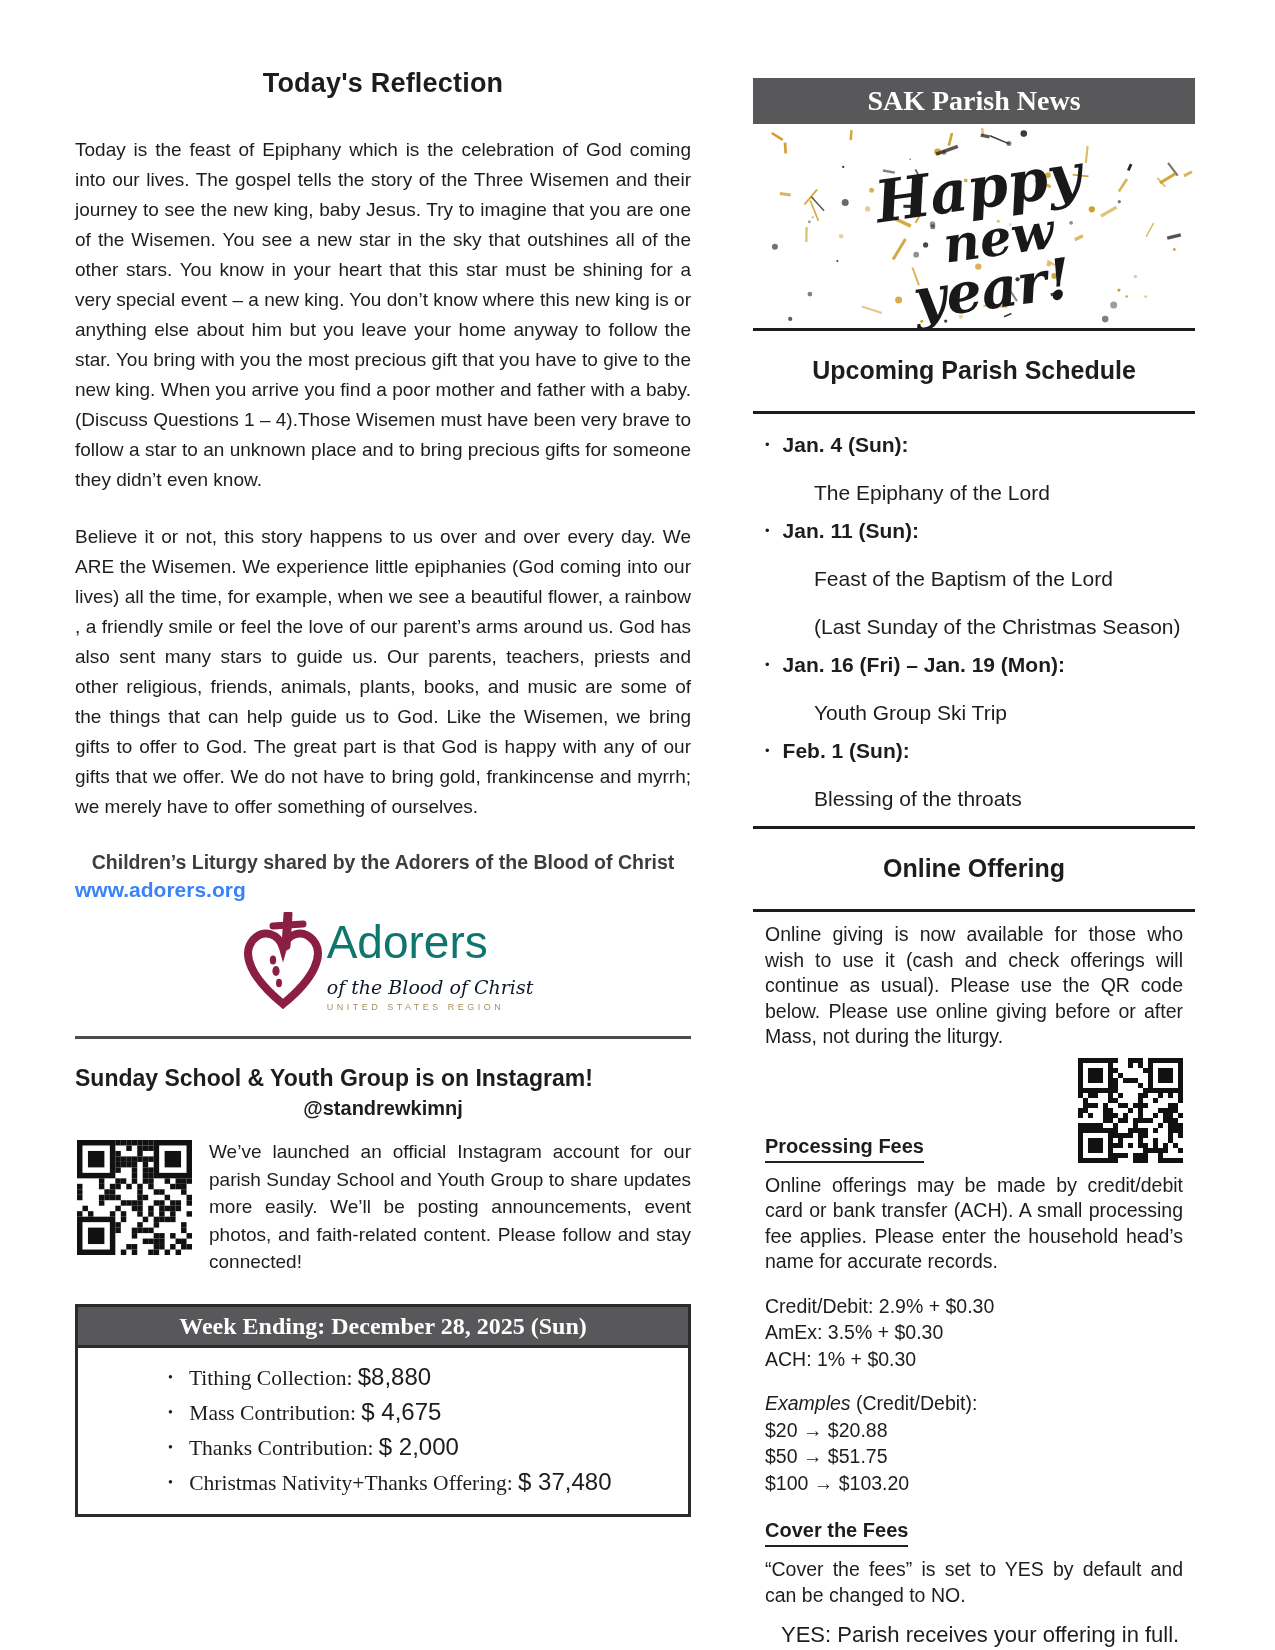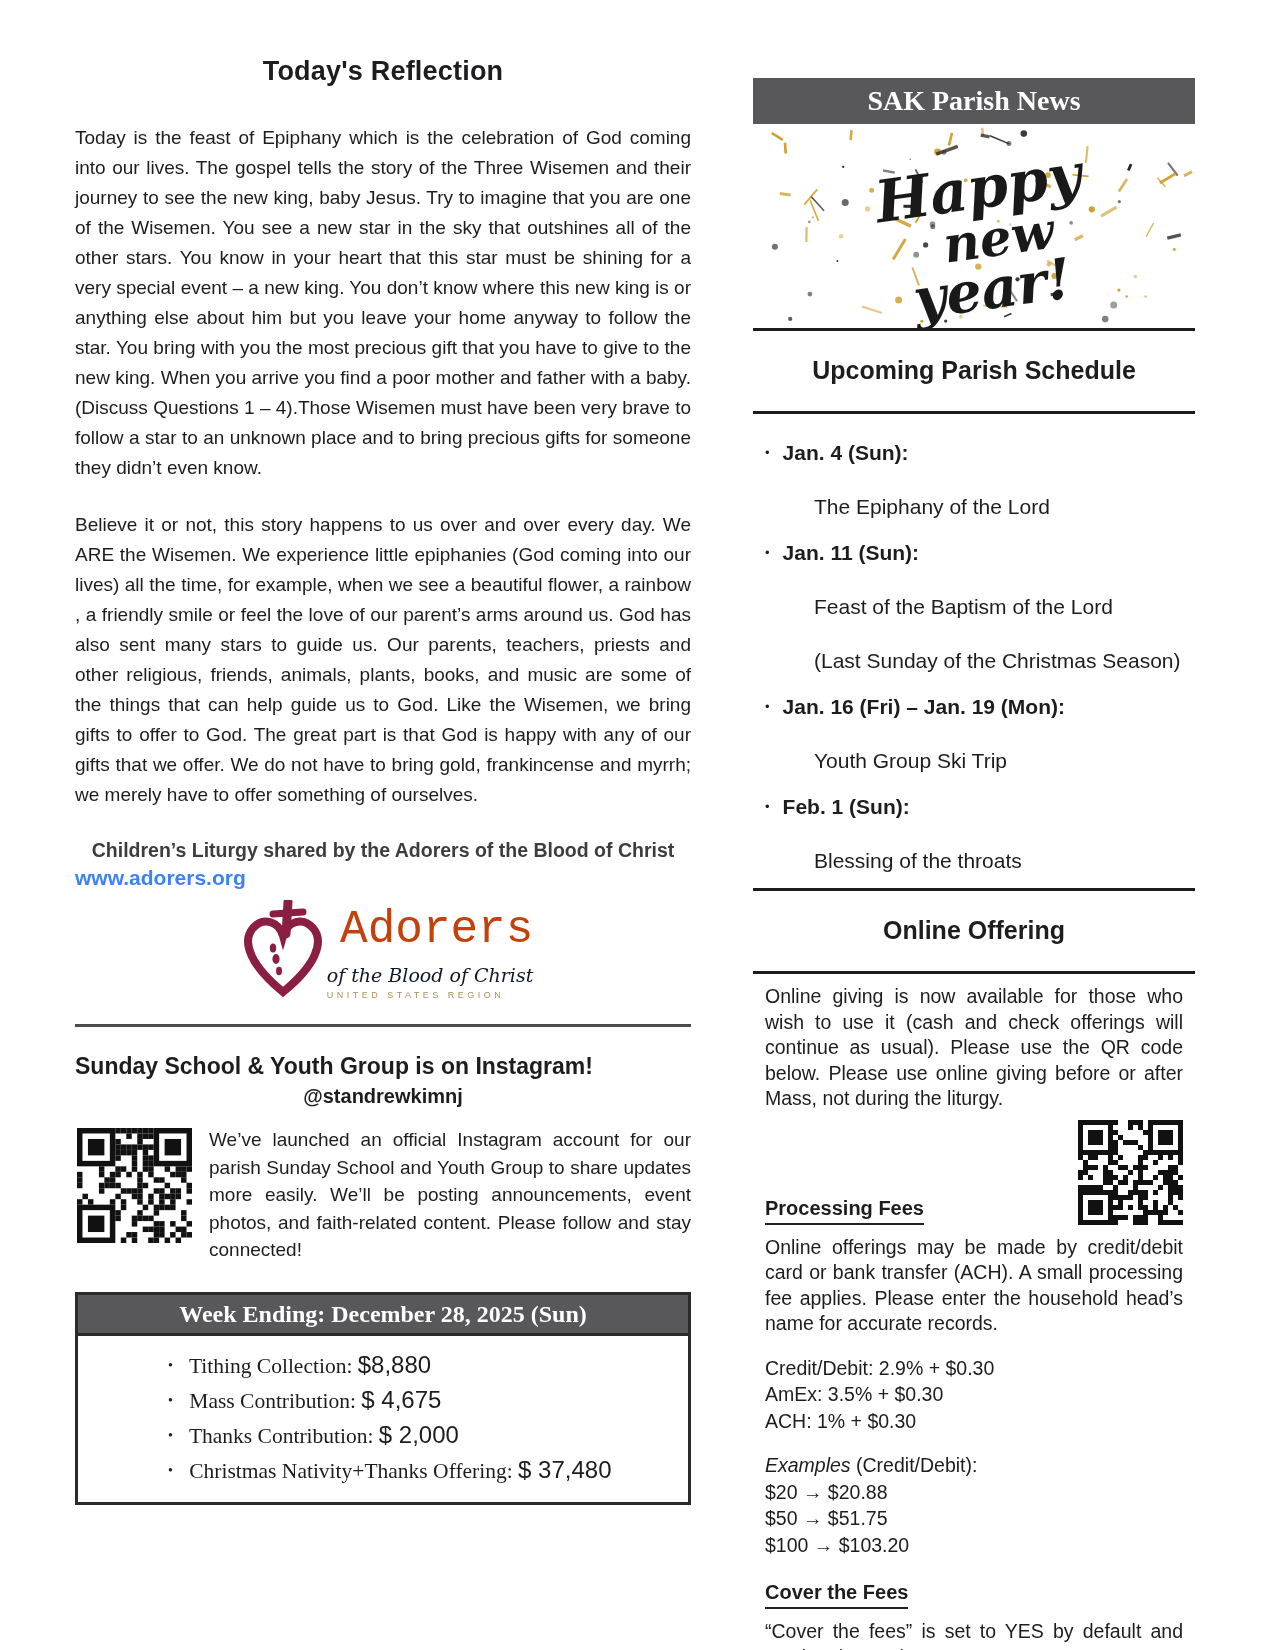--- a/index.html
+++ b/index.html
@@ -1,32 +1,32 @@
 <!DOCTYPE html>
 <html><head>
 <meta charset="utf-8">
 <style>
   html,body{margin:0;padding:0;}
   body{
     width:1275px;height:1650px;position:relative;background:#ffffff;
     font-family:"Liberation Sans",sans-serif;color:#1d1d1f;overflow:hidden;
   }
-  .col-left{position:absolute;left:75px;top:56px;width:616px;}
+  .col-left{position:absolute;left:75px;top:68px;width:616px;}
   .col-right{position:absolute;left:753px;top:78px;width:442px;}
 
   
   .reflection-title{font-size:27px;font-weight:bold;text-align:center;margin:0 0 36px;letter-spacing:.2px;}
   p.body{font-size:19px;line-height:30px;text-align:justify;margin:0 0 27px;}
 
   .caption{text-align:center;font-weight:bold;color:#3d3d3f;font-size:19.5px;line-height:27px;margin:16px 0 0;}
   .caption-url{text-align:left;font-weight:bold;color:#3b82f6;font-size:21px;line-height:28px;}
 
   .logo-wrap{display:flex;justify-content:center;align-items:center;margin-top:8px;}
   .logo-text{margin-left:-6px;}
-  .logo-name{font-family:Liberation Mono, monospace;font-size:46px;color:#c2410c;line-height:44px;text-align:right;}
+  .logo-name{font-family:Liberation Sans, sans-serif;font-size:46px;color:#0f766e;line-height:44px;}
   .logo-sub{font-family:"DejaVu Serif",serif;font-style:italic;font-size:19px;color:#0f172a;margin-top:12px;}
   .logo-region{font-size:9px;letter-spacing:3.5px;color:#a8915d;margin-top:4px;}
 
   .divider{border:0;border-top:3px solid #4c4c4c;margin:16px 0 0;}
 
   .insta-title{font-size:23px;font-weight:bold;margin:26px 0 0;}
   .insta-handle{font-size:20px;font-weight:bold;text-align:center;margin:5px 0 0;}
   .insta-row{margin-top:18px;}
   .insta-row .qr{float:left;margin:2px 17px 2px 2px;}
   .insta-row p{margin:0;font-size:19px;line-height:27.5px;text-align:justify;}
@@ -39,23 +39,23 @@
   .week-items li::before{content:"•";font-size:14px;vertical-align:3px;margin-right:11px;}
   .wvalue{font-family:"Liberation Sans",sans-serif;font-size:24px;}
 
   
   .sak-header{background:#58585a;color:#ffffff;font-family:"Liberation Serif",serif;font-weight:bold;
     font-size:28px;text-align:center;line-height:46px;}
   .banner{height:204px;position:relative;overflow:hidden;}
   .rline{border:0;border-top:3px solid #1c1c1c;margin:0;}
   .rhead{font-size:25px;font-weight:bold;text-align:center;margin:16px;padding:9px 0 10px;}
   .schedule{padding:6px 12px 14px;font-size:21px;}
-  .sched-date{font-weight:bold;margin-top:20px;line-height:26px;}
+  .sched-date{font-weight:bold;margin-top:12px;line-height:26px;}
   .sched-date::before{content:"•";font-size:13px;vertical-align:3px;margin-right:13px;font-weight:normal;}
-  .sched-detail{margin-top:28px;padding-left:49px;line-height:26px;}
+  .sched-detail{margin-top:22px;padding-left:49px;line-height:26px;}
   .rbody{padding:0 12px;}
   p.rpara{font-size:19.5px;line-height:25.5px;text-align:justify;margin:10px 0 0;}
   .fees-row{display:flex;justify-content:space-between;align-items:flex-end;margin-top:8px;gap:9px;}
   .subhead{font-size:20px;font-weight:bold;display:inline-block;border-bottom:2px solid #222;
     padding-bottom:3px;margin:0;line-height:24px;}
   .rates{margin-top:18px;font-size:19.5px;line-height:26.5px;}
   .examples{margin-top:18px;font-size:19.5px;line-height:26.5px;}
   .examples .it{font-style:italic;}
   .cover-wrap{margin-top:22px;}
   .yesno{margin-top:14px;font-size:22px;line-height:26.5px;margin-left:16px;}

